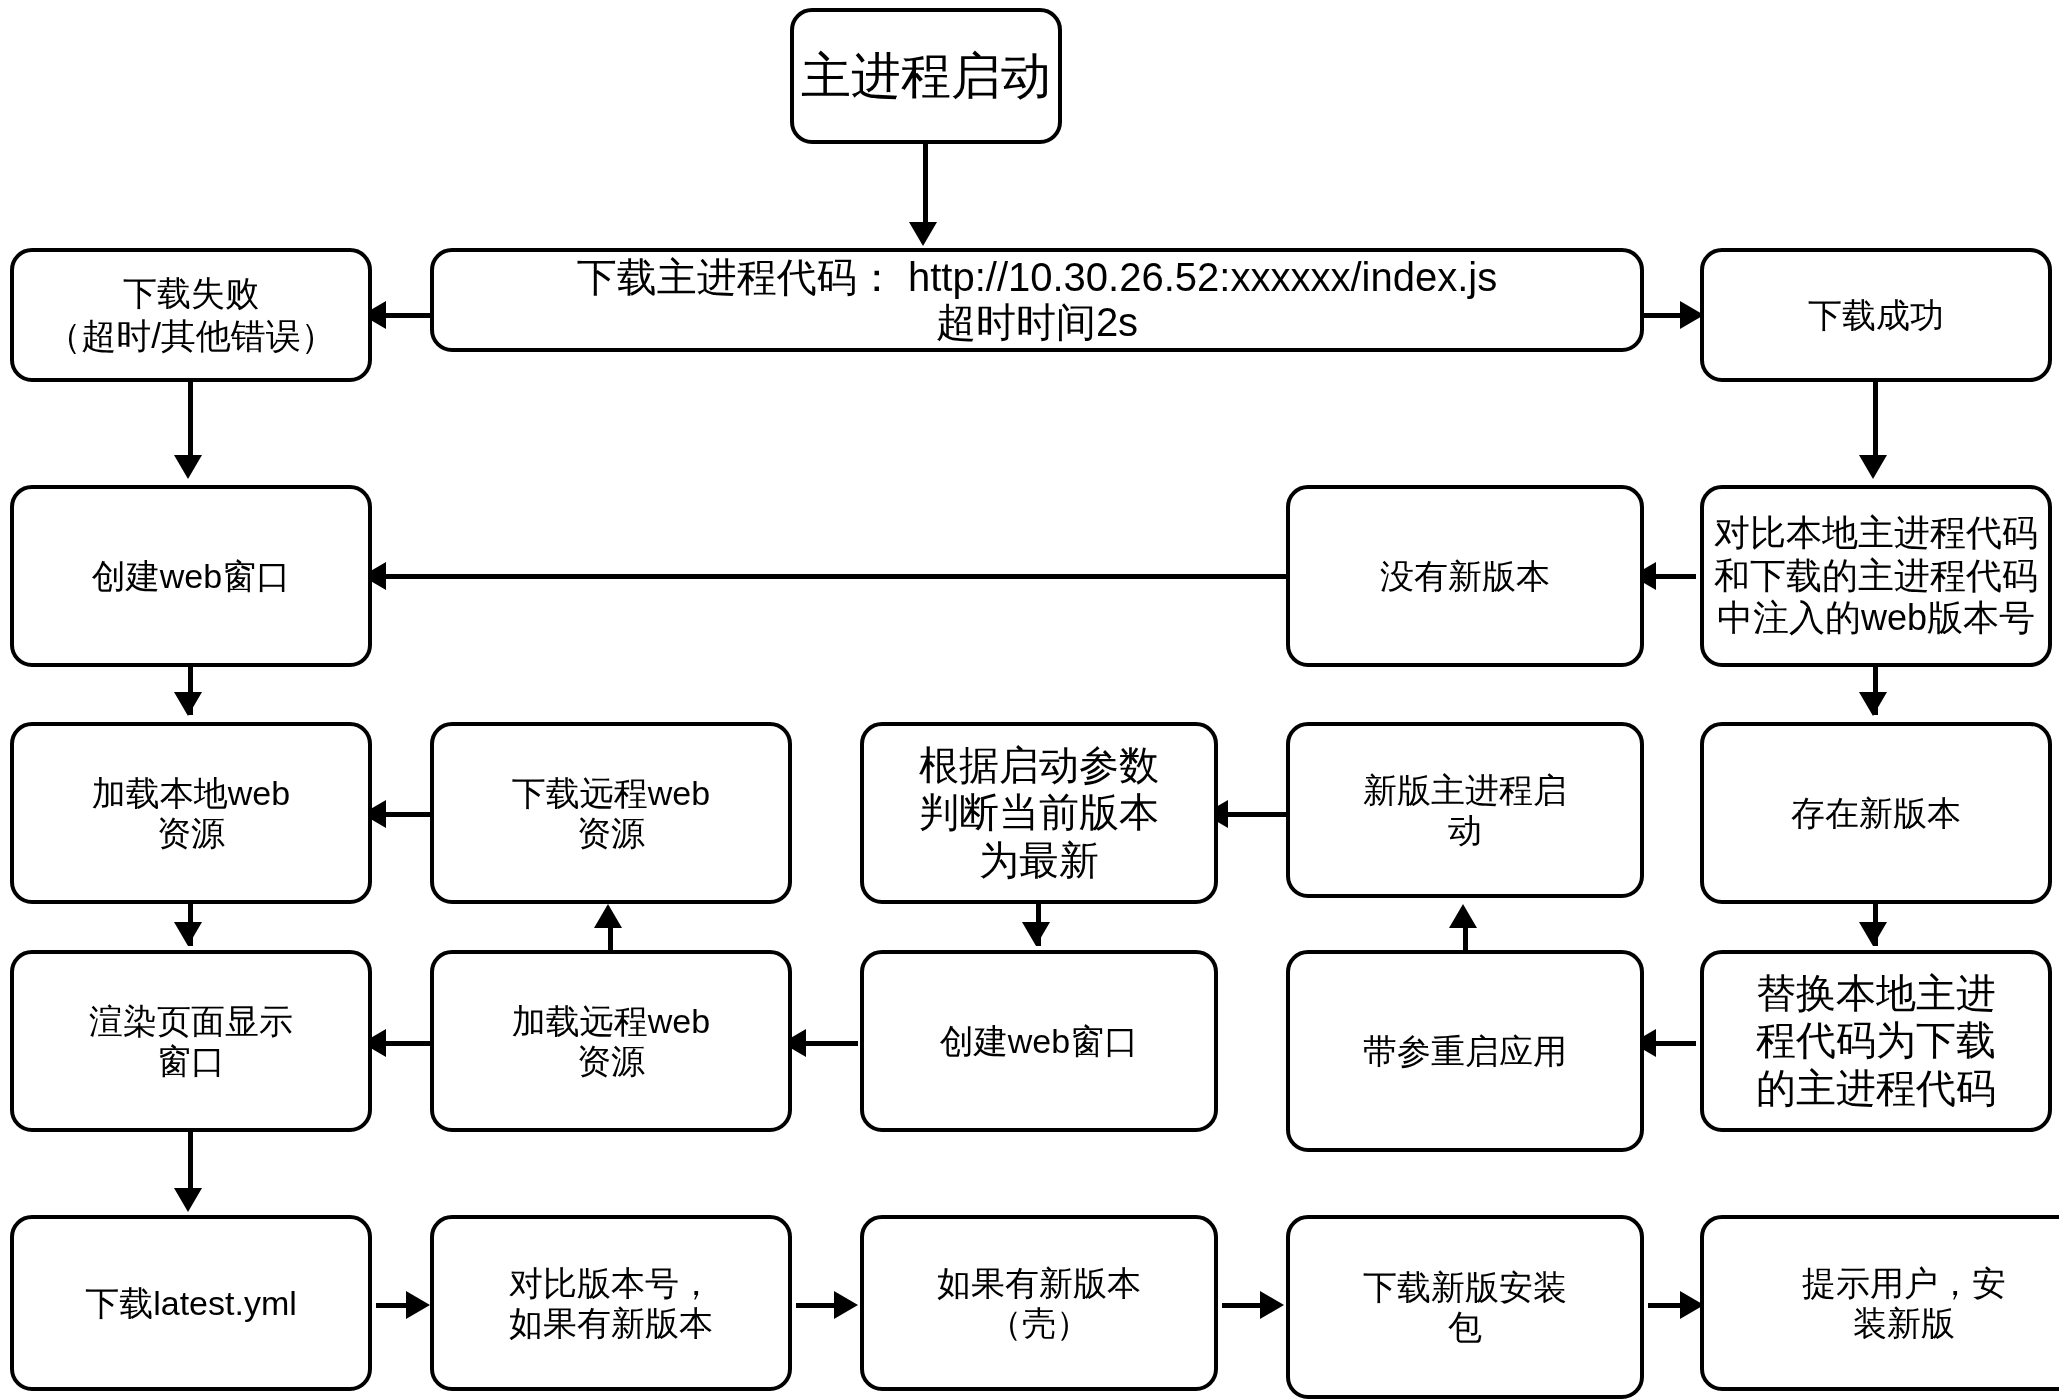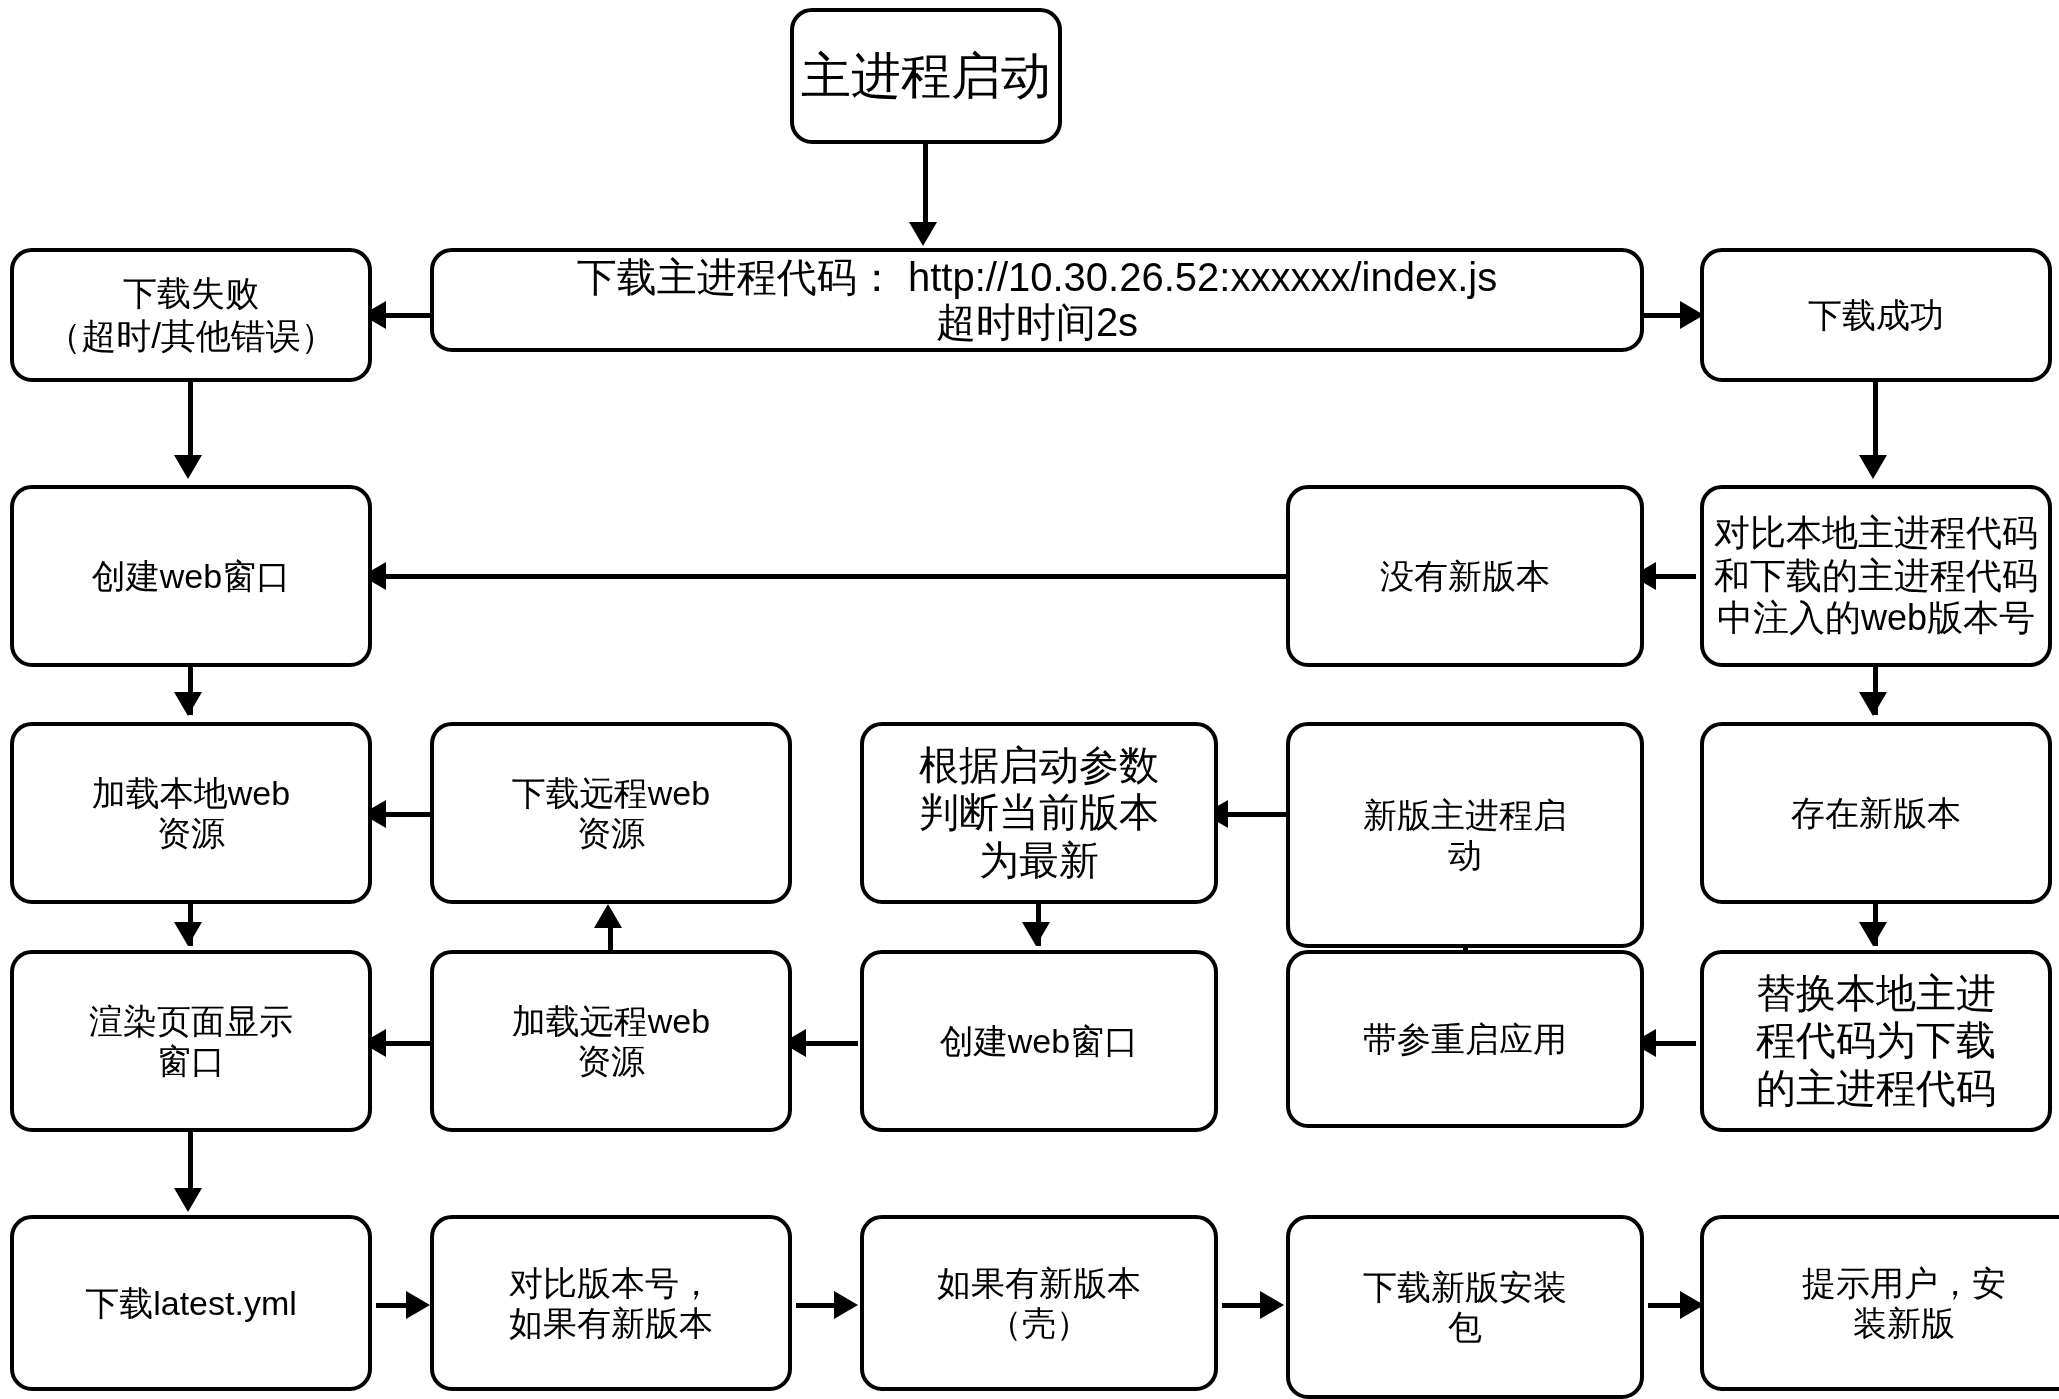--- a/index.html
+++ b/index.html
@@ -127,21 +127,21 @@
     <div class="main">下载远程web
 资源</div>
   </div>
 
   <div class="node fs-small" style="left:860px; top:722px; width:358px; height:182px;">
     <div class="main">根据启动参数
 判断当前版本
 为最新</div>
   </div>
 
-  <div class="node" style="left:1286px; top:722px; width:358px; height:226px;">
+  <div class="node" style="left:1286px; top:722px; width:358px; height:176px;">
     <div class="main">新版主进程启
 动</div>
   </div>
 
   <div class="node" style="left:1700px; top:722px; width:352px; height:182px;">
     <div class="main">存在新版本</div>
   </div>
 
   <div class="node" style="left:10px; top:950px; width:362px; height:182px;">
     <div class="main">渲染页面显示
@@ -150,21 +150,21 @@
 
   <div class="node" style="left:430px; top:950px; width:362px; height:182px;">
     <div class="main">加载远程web
 资源</div>
   </div>
 
   <div class="node" style="left:860px; top:950px; width:358px; height:182px;">
     <div class="main">创建web窗口</div>
   </div>
 
-  <div class="node" style="left:1286px; top:950px; width:358px; height:178px;">
+  <div class="node" style="left:1286px; top:950px; width:358px; height:202px;">
     <div class="main">带参重启应用</div>
   </div>
 
   <div class="node fs-small" style="left:1700px; top:950px; width:352px; height:182px;">
     <div class="main">替换本地主进
 程代码为下载
 的主进程代码</div>
   </div>
 
   <div class="node" style="left:10px; top:1215px; width:362px; height:176px;">

